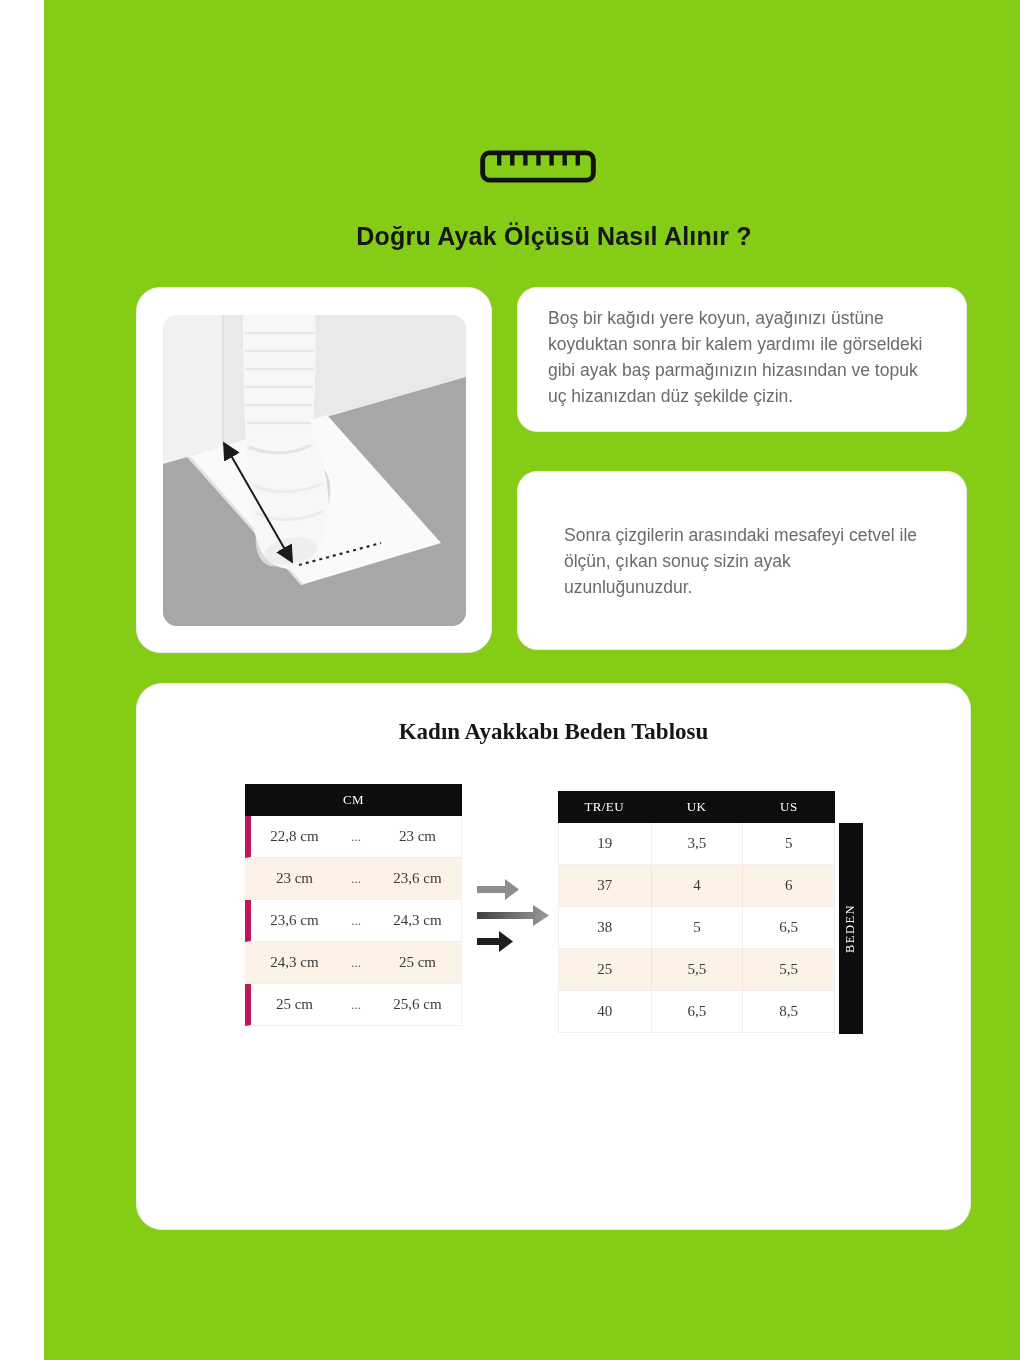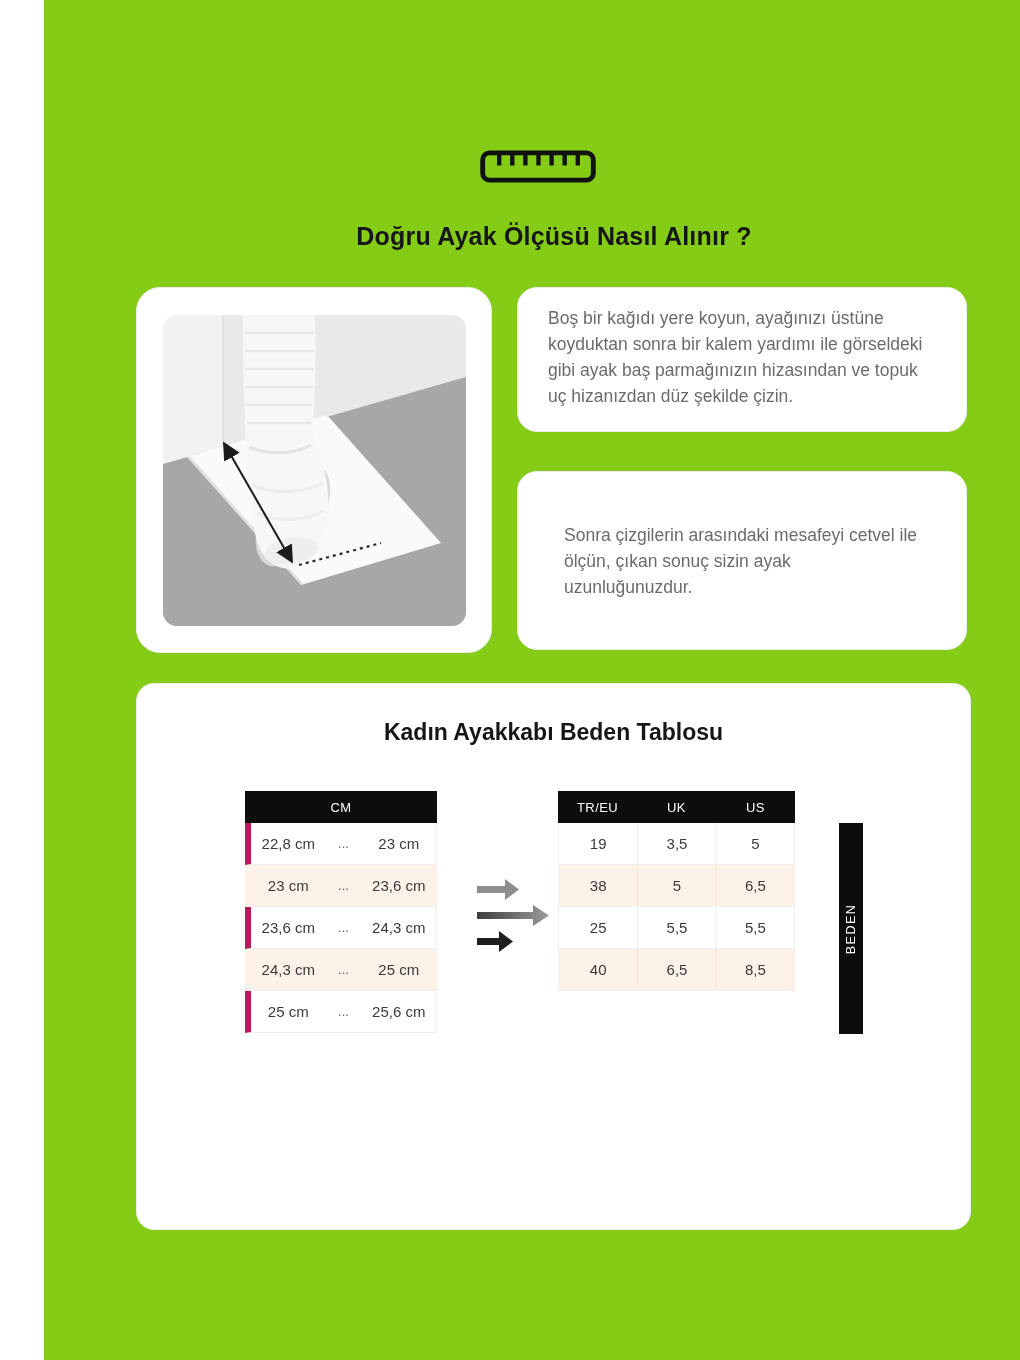--- a/index.html
+++ b/index.html
@@ -20,36 +20,36 @@
   .photo svg { display:block; }
 
   .text-card { position:absolute; left:473px; width:450px; background:#fff;
                border:1px solid #ececec; border-radius:20px;
                color:#6b6b6b; font-size:17.5px; line-height:26px; }
   .text-card.c1 { top:287px; height:145px; padding:17px 30px; }
   .text-card.c2 { top:471px; height:179px; padding:0 46px; display:flex; align-items:center; }
 
   
   .size-card { position:absolute; left:92px; top:683px; width:835px; height:547px;
-               background:#fff; border:1px solid #ececec; border-radius:18px; }
+               background:#fff; border:1px solid #ececec; border-radius:26px;font-family:Liberation Serif, serif; }
   .size-title { position:absolute; left:0; top:35px; width:100%; text-align:center;
                 font-size:23px; font-weight:bold; color:#161616; }
 
-  .cm-table { position:absolute; left:108px; top:107px; width:192px; }
+  .cm-table { position:absolute; left:108px; top:100px; width:217px; }
   .t-header { height:32px; background:#0d0d0d; color:#fff; font-size:13px;
               display:flex; align-items:center; justify-content:center; letter-spacing:.4px; }
   .cm-row { height:42px; display:grid; grid-template-columns:1fr 36px 1fr; align-items:center;
             text-align:center; font-size:15px; color:#3a3a3a; background:#fff;
             border-left:6px solid #be185d; border-right:1px solid #efefef; border-bottom:1px solid #efefef; }
   .cm-row:nth-child(odd) { background:#fcf2e8; border-left-color:#fcf2e8; border-right-color:#fcf2e8; }
   .dots { color:#5a5a5a; font-size:13px; }
 
   .arrows-wrap { position:absolute; left:338px; top:193px; width:76px; height:76px; }
 
-  .size-table { position:absolute; left:421px; top:107px; width:237px; }
+  .size-table { position:absolute; left:421px; top:107px; width:277px; }
   .t-header3 { height:32px; background:#0d0d0d; color:#fff; font-size:13px;
                display:grid; grid-template-columns:1fr 1fr 1fr; align-items:center;
                text-align:center; letter-spacing:.4px; }
   .s-row { height:42px; display:grid; grid-template-columns:1fr 1fr 1fr; background:#fff;
            font-size:15px; color:#3a3a3a;
            border-left:1px solid #efefef; border-right:1px solid #efefef; border-bottom:1px solid #efefef; }
   .s-row span { display:flex; align-items:center; justify-content:center; height:100%; }
   .s-row span + span { border-left:1px solid #efefef; }
   .s-row:nth-child(odd) { background:#fcf2e8; }
   .s-row:nth-child(odd) span + span { border-left-color:#f3e6d8; }
@@ -170,20 +170,25 @@
         <span>TR/EU</span>
         <span>UK</span>
         <span>US</span>
       </div>
       <div class="s-row">
         <span>19</span>
         <span>3,5</span>
         <span>5</span>
       </div>
       <div class="s-row">
+        <span>37</span>
+        <span>4</span>
+        <span>6</span>
+      </div>
+      <div class="s-row">
         <span>38</span>
         <span>5</span>
         <span>6,5</span>
       </div>
       <div class="s-row">
         <span>25</span>
         <span>5,5</span>
         <span>5,5</span>
       </div>
       <div class="s-row">

